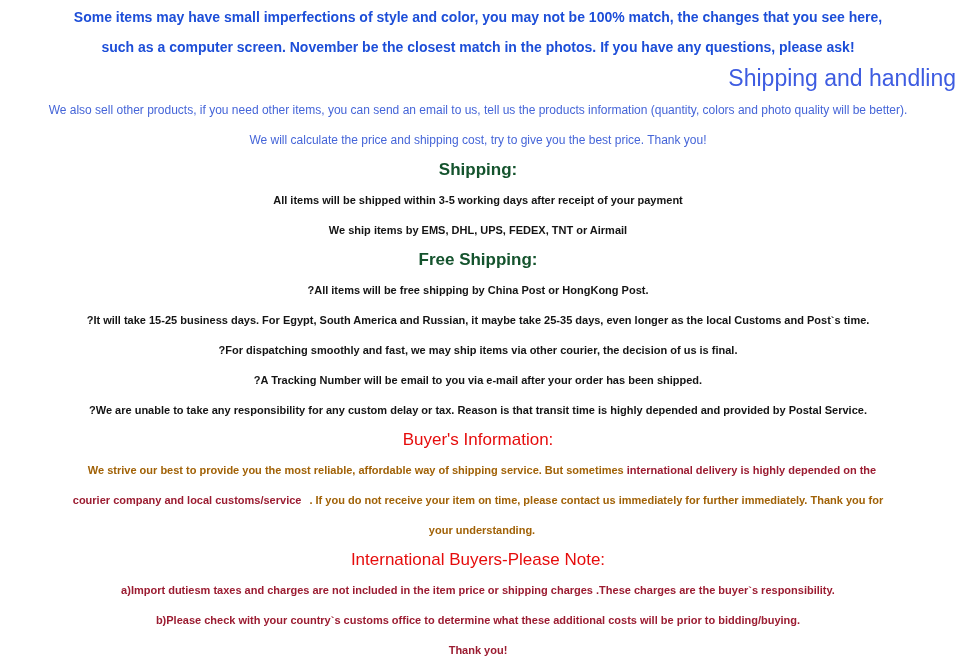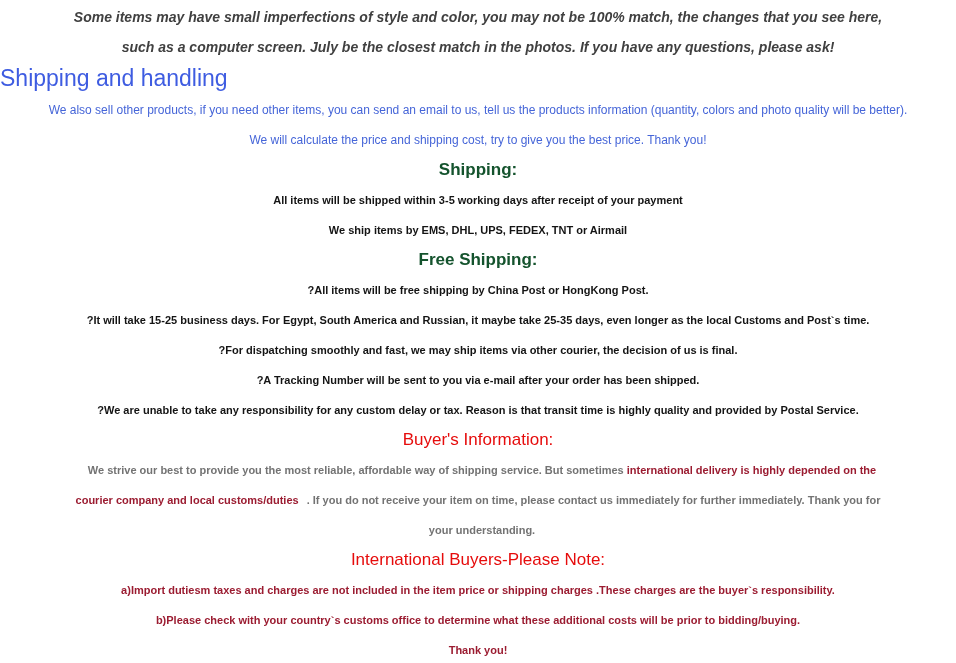--- a/index.html
+++ b/index.html
@@ -20,42 +20,42 @@
   .row {
     height: 30px;
     line-height: 30px;
     text-align: center;
     white-space: nowrap;
     overflow: visible;
   }
   .title-row {
     height: 33px;
     line-height: 33px;
-    text-align: left;
+    text-align: right;
     white-space: nowrap;
   }
-  .intro    { font-size: 14px; font-weight: bold; color: #404040; font-style: italic; }
+  .intro    { font-size: 14px; font-weight: bold; color: #1d4ed8; }
   .title    { font-size: 23px; font-weight: normal; color: #3e5ce1; }
   .blue     { font-size: 12px; font-weight: normal; color: #4565d8; }
   .h-orange { font-size: 17px; font-weight: bold; color: #14532d; }
   .h-red    { font-size: 17px; font-weight: normal; color: #e60c0c; }
   .bodyb    { font-size: 11px; font-weight: bold; color: #141414; }
-  .c-black  { color: #737373; margin-left: 8px; }
+  .c-black  { color: #a16207; margin-left: 8px; }
   .c-darkred{ color: #9b1c31; }
 </style>
 </head>
 <body>
 
 <div class="page">
 
   <div class="row intro">
     <span>Some items may have small imperfections of style and color, you may not be 100% match, the changes that you see here,</span>
   </div>
   <div class="row intro">
-    <span>such as a computer screen. July be the closest match in the photos. If you have any questions, please ask!</span>
+    <span>such as a computer screen. November be the closest match in the photos. If you have any questions, please ask!</span>
   </div>
 
   <div class="title-row">
     <span class="title">Shipping and handling</span>
   </div>
 
   <div class="row blue">
     <span>We also sell other products, if you need other items, you can send an email to us, tell us the products information (quantity, colors and photo quality will be better).</span>
   </div>
   <div class="row blue">
@@ -78,34 +78,34 @@
   <div class="row bodyb">
     <span>?All items will be free shipping by China Post or HongKong Post.</span>
   </div>
   <div class="row bodyb">
     <span>?It will take 15-25 business days. For Egypt, South America and Russian, it maybe take 25-35 days, even longer as the local Customs and Post`s time.</span>
   </div>
   <div class="row bodyb">
     <span>?For dispatching smoothly and fast, we may ship items via other courier, the decision of us is final.</span>
   </div>
   <div class="row bodyb">
-    <span>?A Tracking Number will be sent to you via e-mail after your order has been shipped.</span>
+    <span>?A Tracking Number will be email to you via e-mail after your order has been shipped.</span>
   </div>
   <div class="row bodyb">
-    <span>?We are unable to take any responsibility for any custom delay or tax. Reason is that transit time is highly quality and provided by Postal Service.</span>
+    <span>?We are unable to take any responsibility for any custom delay or tax. Reason is that transit time is highly depended and provided by Postal Service.</span>
   </div>
 
   <div class="row">
     <span class="h-red">Buyer's Information:</span>
   </div>
   <div class="row bodyb">
     <span class="c-black">We strive our best to provide you the most reliable, affordable way of shipping service. But sometimes </span><span class="c-darkred">international delivery is highly depended on the</span>
   </div>
   <div class="row bodyb">
-    <span class="c-darkred">courier company and local customs/duties</span><span class="c-black">. If you do not receive your item on time, please contact us immediately for further immediately. Thank you for</span>
+    <span class="c-darkred">courier company and local customs/service</span><span class="c-black">. If you do not receive your item on time, please contact us immediately for further immediately. Thank you for</span>
   </div>
   <div class="row bodyb">
     <span class="c-black">your understanding.</span>
   </div>
 
   <div class="row">
     <span class="h-red">International Buyers-Please Note:</span>
   </div>
   <div class="row bodyb c-darkred">
     <span>a)Import dutiesm taxes and charges are not included in the item price or shipping charges .These charges are the buyer`s responsibility.</span>

